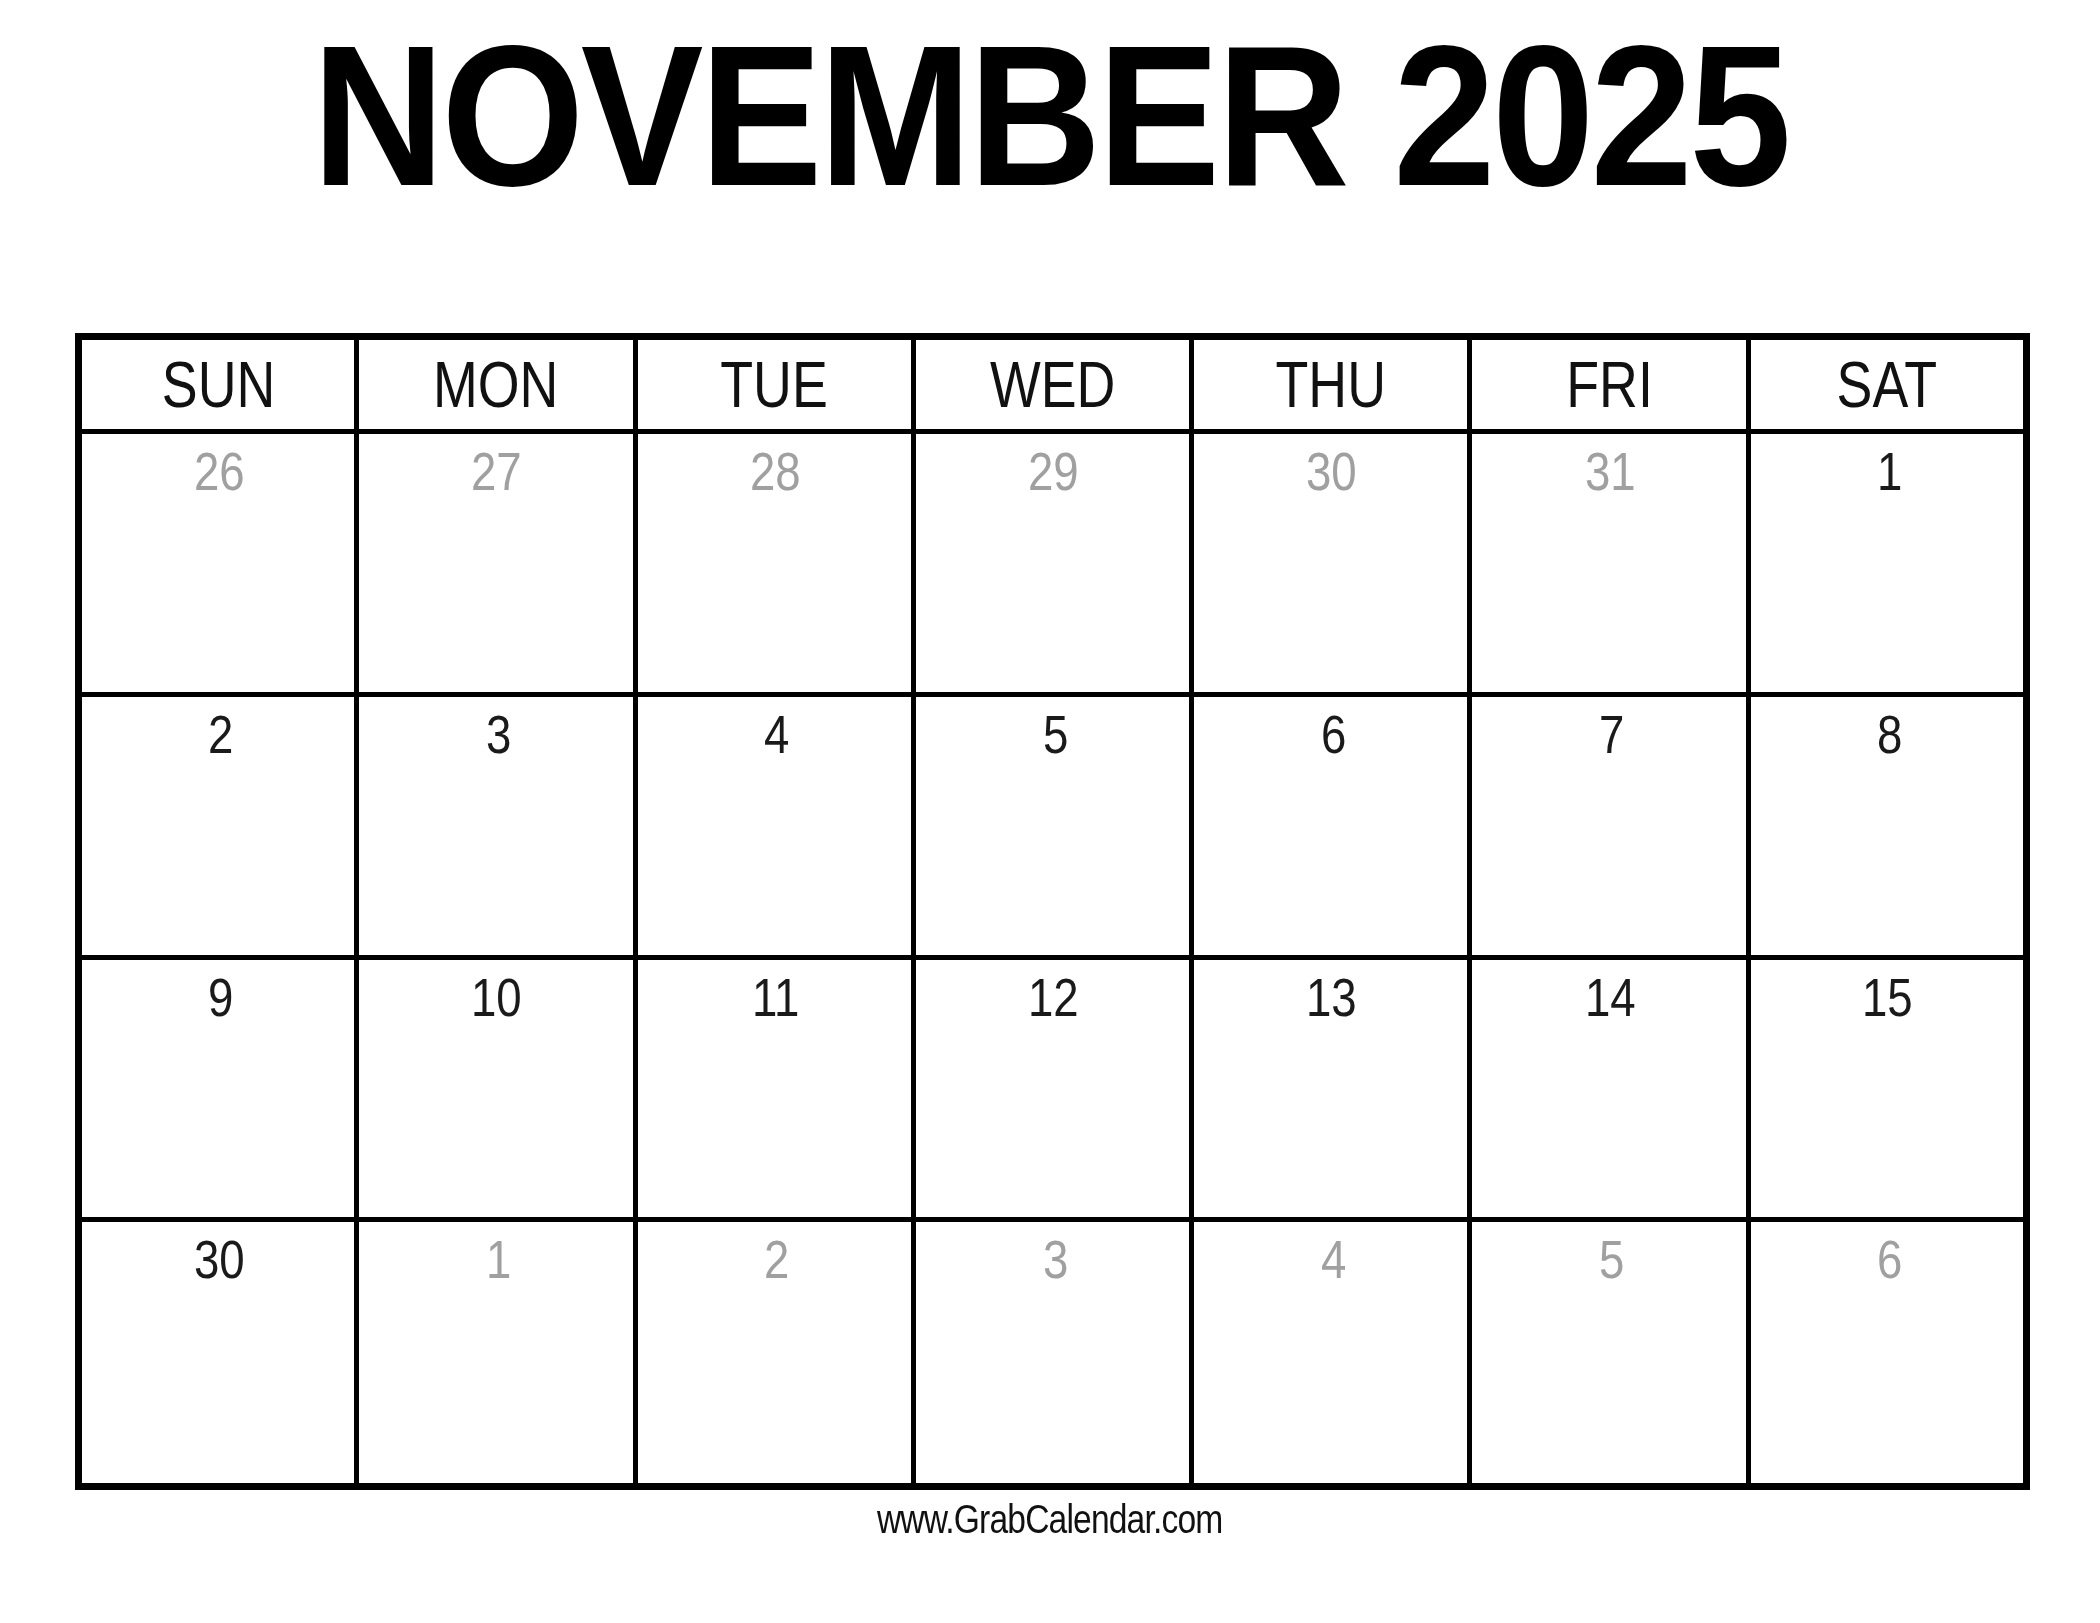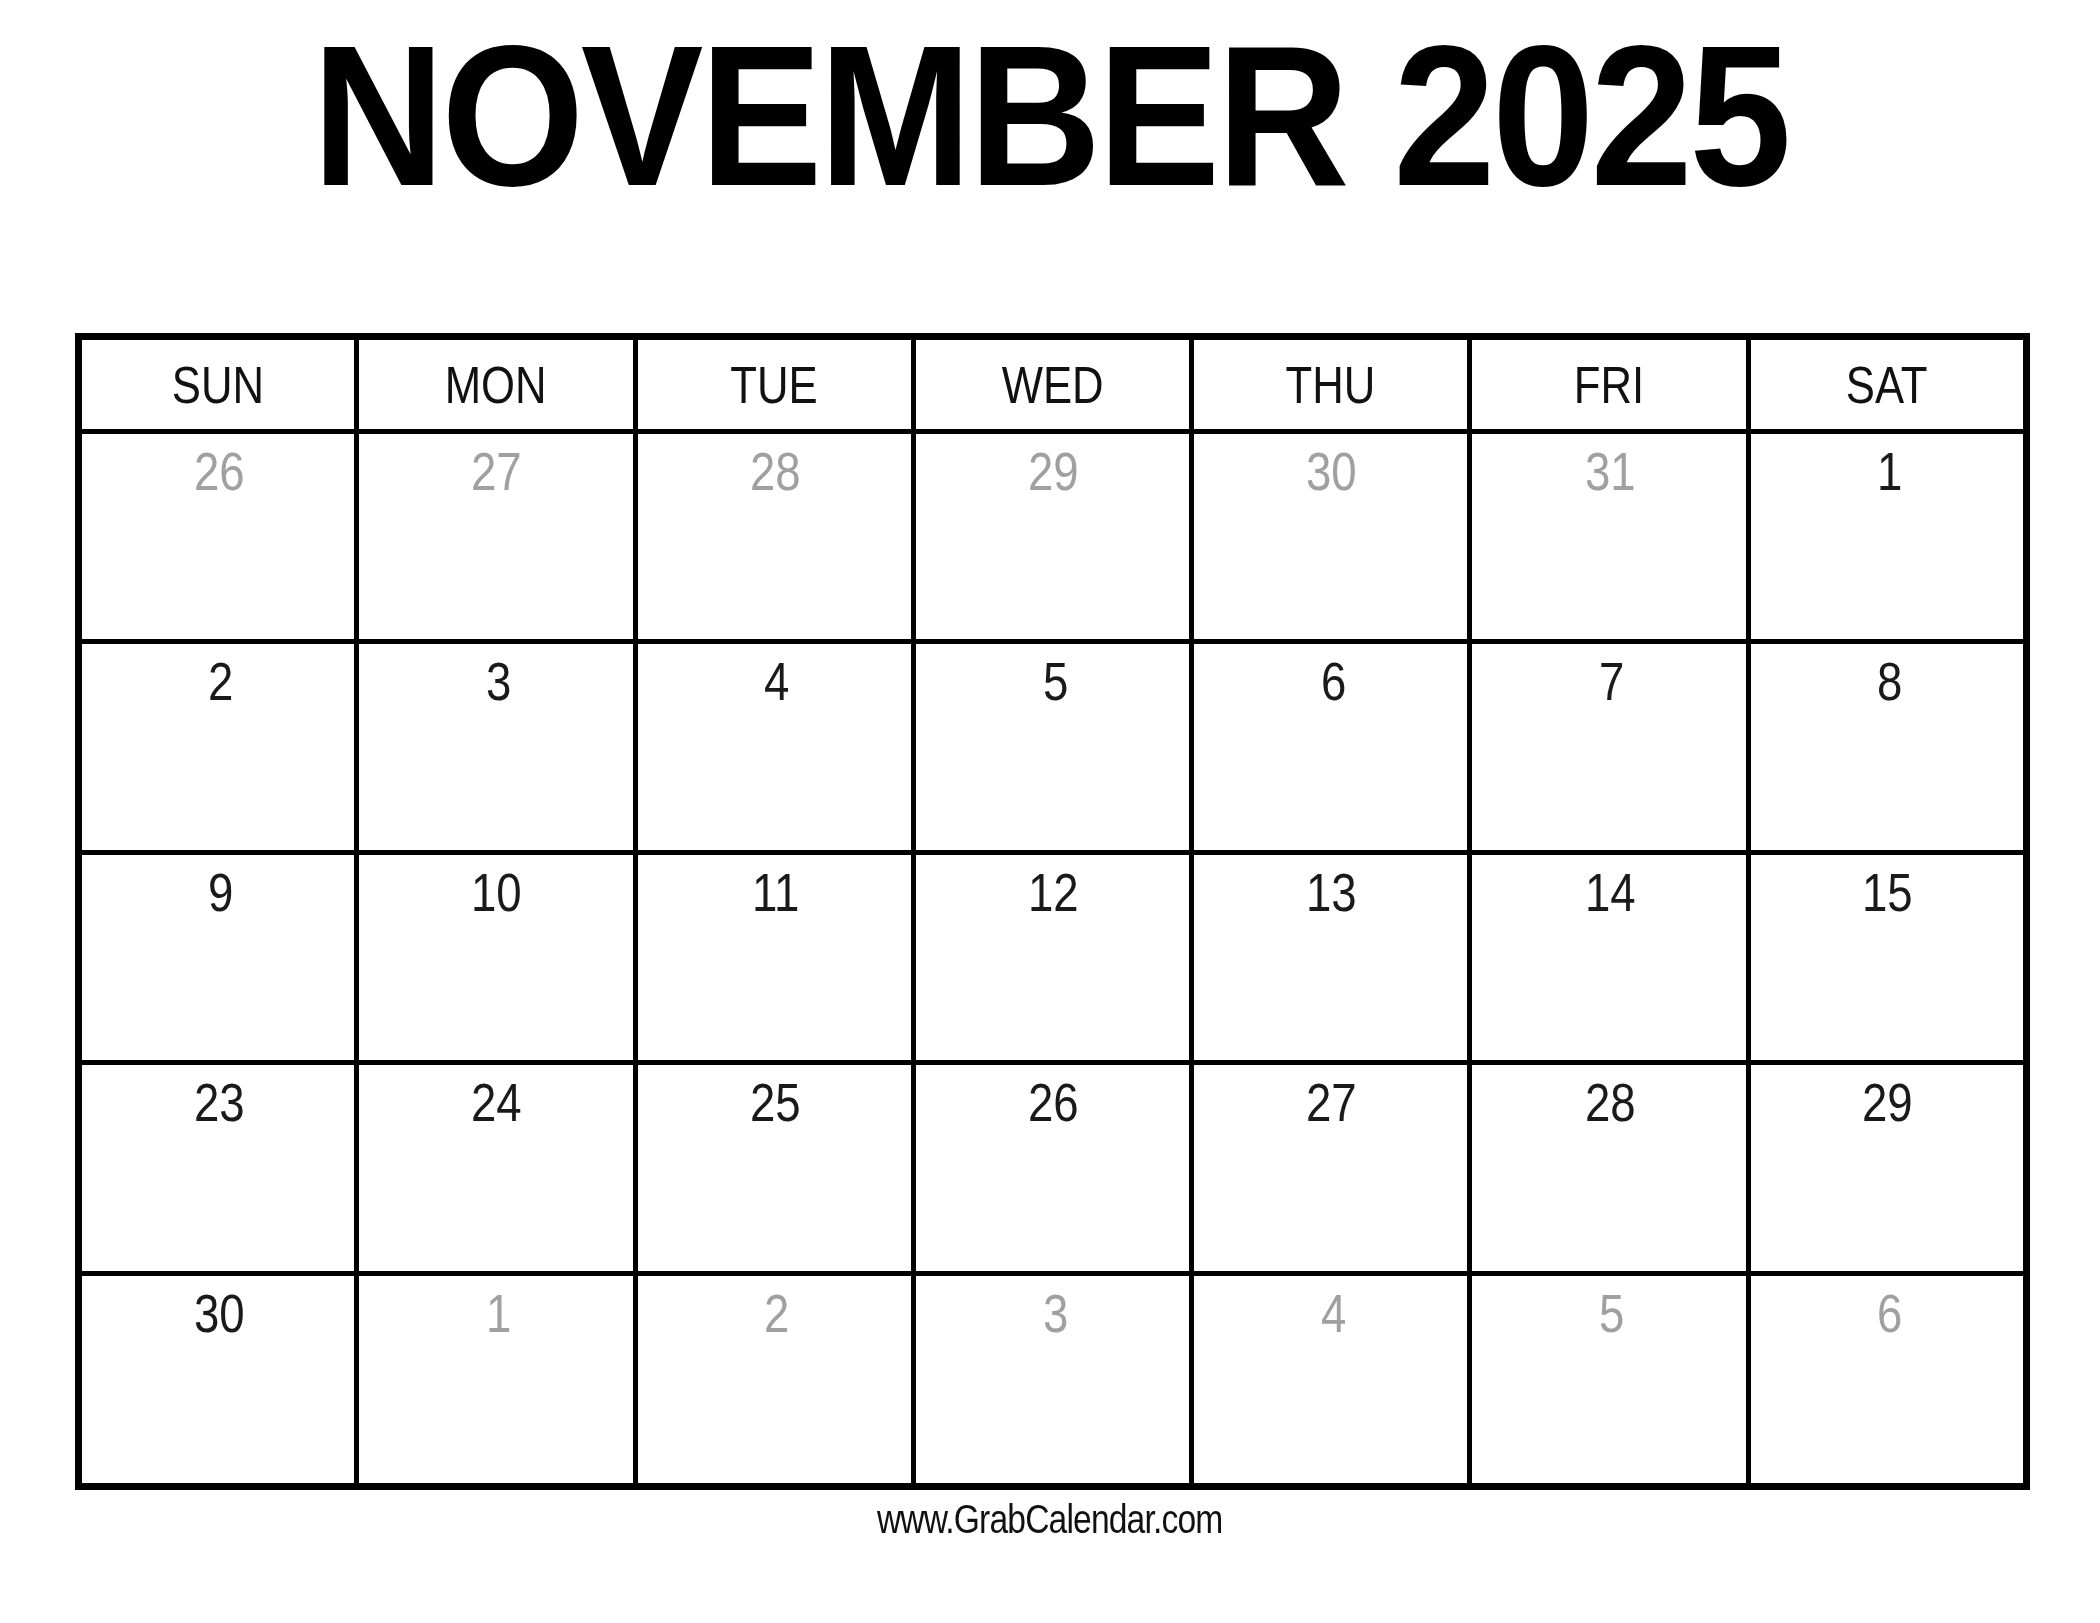--- a/index.html
+++ b/index.html
@@ -38,21 +38,21 @@
     table-layout: fixed;
     border: 7px solid #000000;
     background: #ffffff;
   }
   .calendar th, .calendar td {
     border: 5px solid #000000;
     background: #ffffff;
   }
   .calendar thead tr { height: 95px; }
   .calendar th {
-    font-size: 52px;
+    font-size: 64px;
     font-weight: normal;
     color: #111111;
     text-align: center;
     vertical-align: middle;
     padding: 0;
   }
   .calendar td {
     vertical-align: top;
     text-align: center;
     font-size: 53px;
@@ -125,29 +125,20 @@
         <tr>
           <td><span class="cond">9</span></td>
           <td><span class="cond">10</span></td>
           <td><span class="cond">11</span></td>
           <td><span class="cond">12</span></td>
           <td><span class="cond">13</span></td>
           <td><span class="cond">14</span></td>
           <td><span class="cond">15</span></td>
         </tr>
         <tr>
-          <td><span class="cond">23</span></td>
-          <td><span class="cond">24</span></td>
-          <td><span class="cond">25</span></td>
-          <td><span class="cond">26</span></td>
-          <td><span class="cond">27</span></td>
-          <td><span class="cond">28</span></td>
-          <td><span class="cond">29</span></td>
-        </tr>
-        <tr>
           <td><span class="cond">30</span></td>
           <td class="muted"><span class="cond">1</span></td>
           <td class="muted"><span class="cond">2</span></td>
           <td class="muted"><span class="cond">3</span></td>
           <td class="muted"><span class="cond">4</span></td>
           <td class="muted"><span class="cond">5</span></td>
           <td class="muted"><span class="cond">6</span></td>
         </tr>
       </tbody>
   </table>

